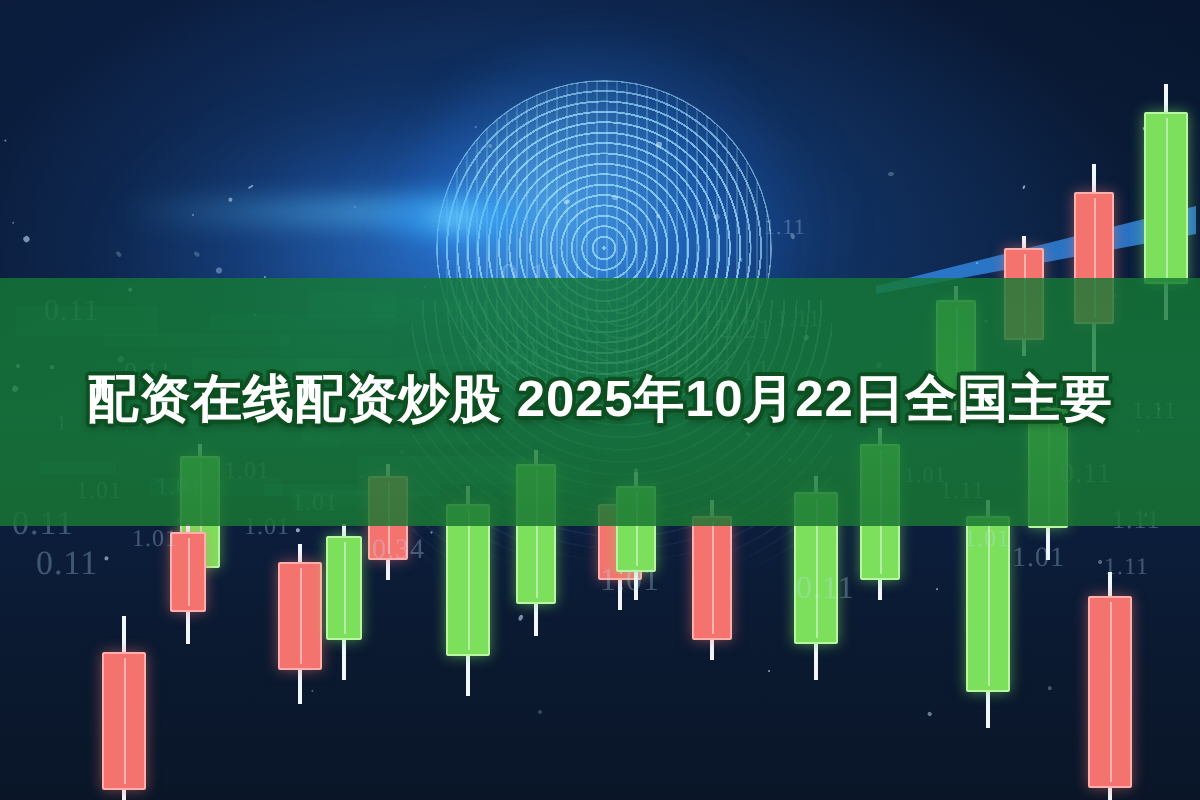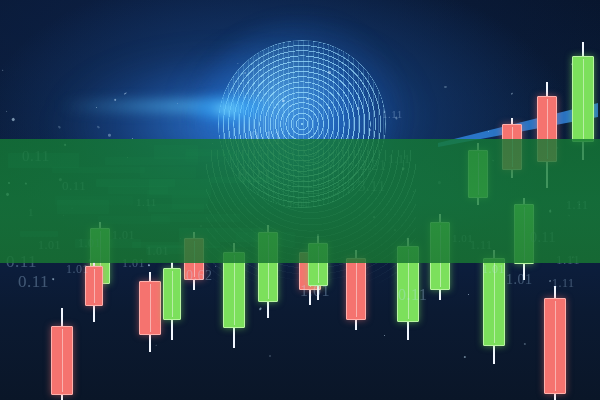--- a/index.html
+++ b/index.html
@@ -346,21 +346,21 @@
       <div class="tick" style="left: 22px; top: 148px; font-size: 15px;">0.11</div>
       <div class="tick" style="left: 62px; top: 178px; font-size: 13px;">0.11</div>
       <div class="tick" style="left: 6px; top: 252px; font-size: 17px;">0.11</div>
       <div class="tick" style="left: 18px; top: 272px; font-size: 17px;">0.11</div>
       <div class="tick" style="left: 38px; top: 238px; font-size: 12px;">1.01</div>
       <div class="tick" style="left: 78px; top: 236px; font-size: 12px;">1.01</div>
       <div class="tick" style="left: 66px; top: 262px; font-size: 12px;">1.01</div>
       <div class="tick" style="left: 112px; top: 228px; font-size: 12px;">1.01</div>
       <div class="tick" style="left: 122px; top: 256px; font-size: 12px;">1.01</div>
       <div class="tick" style="left: 146px; top: 244px; font-size: 12px;">1.01</div>
-      <div class="tick" style="left: 186px; top: 268px; font-size: 14px;">0.62</div>
+      <div class="tick" style="left: 186px; top: 268px; font-size: 14px;">0.34</div>
       <div class="tick" style="left: 250px; top: 128px; font-size: 18px;">0.11</div>
       <div class="tick" style="left: 238px; top: 166px; font-size: 18px;">0.21</div>
       <div class="tick" style="left: 360px; top: 158px; font-size: 14px;">2.21</div>
       <div class="tick" style="left: 358px; top: 178px; font-size: 15px;">3.11</div>
       <div class="tick" style="left: 300px; top: 282px; font-size: 16px;">1.01</div>
       <div class="tick" style="left: 388px; top: 152px; font-size: 12px;">1.11</div>
       <div class="tick" style="left: 398px; top: 286px; font-size: 16px;">0.11</div>
       <div class="tick" style="left: 452px; top: 232px; font-size: 11px;">1.01</div>
       <div class="tick" style="left: 470px; top: 238px; font-size: 12px;">1.11</div>
       <div class="tick" style="left: 482px; top: 262px; font-size: 12px;">1.01</div>
@@ -371,15 +371,16 @@
       <div class="tick" style="left: 566px; top: 198px; font-size: 12px;">1.11</div>
       <div class="tick" style="left: 382px; top: 108px; font-size: 11px;">1.11</div>
       <div class="tick" style="left: 136px; top: 196px; font-size: 11px;">1.11</div>
       <div class="tick" style="left: 28px; top: 206px; font-size: 11px;">1</div>
       <div class="tick" style="left: 288px; top: 198px; font-size: 11px;">1.01</div>
     </div>
 
   <div class="band"></div>
 
   <div class="headline">
+    <div class="line">配资在线配资炒股 2025年10月22日全国主要</div>
   </div>
 
 </div>
 
 </body></html>

